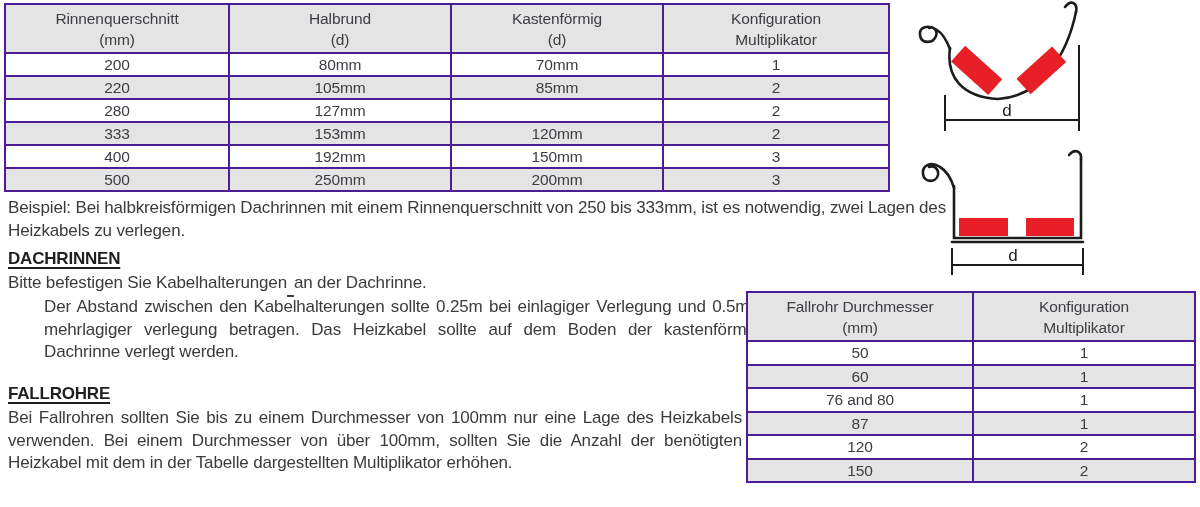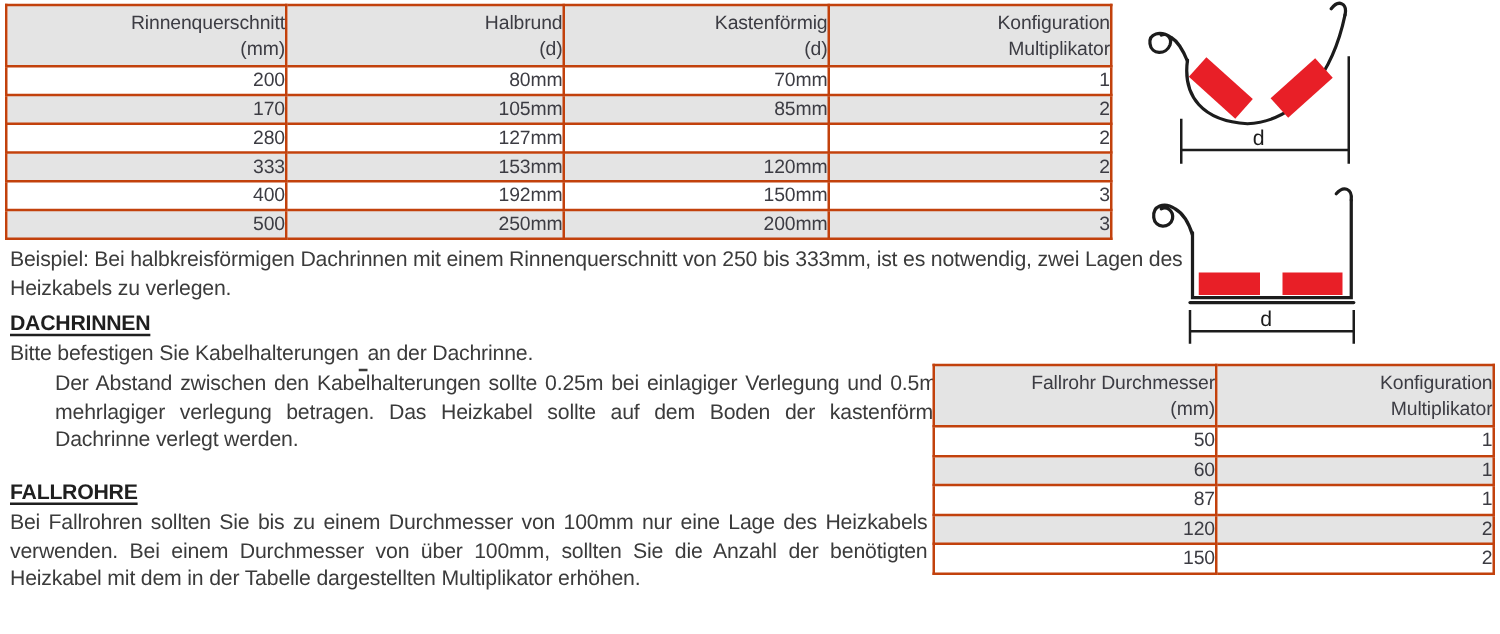--- a/index.html
+++ b/index.html
@@ -15,22 +15,22 @@
 
   
   table {
     border-collapse: collapse;
     table-layout: fixed;
     font-size: 15.5px;
     color: #3c3c43;
     letter-spacing: -0.1px;
   }
   th, td {
-    border: 2px solid #c2410c;
-    text-align: right;
+    border: 2px solid #4c1d95;
+    text-align: center;
     vertical-align: middle;
     font-weight: normal;
     padding: 0;
     overflow: hidden;
     white-space: nowrap;
   }
   thead th { background: #e4e4e4; height: 47px; line-height: 21px; }
   tbody td { height: 21px; line-height: 21px; background: #ffffff; margin-left: 34px; }
   tbody tr:nth-child(even) td { background: #e4e4e4; }
 
@@ -116,21 +116,21 @@
       </tr>
     </thead>
   <tbody>
       <tr>
         <td>200</td>
         <td>80mm</td>
         <td>70mm</td>
         <td>1</td>
       </tr>
       <tr>
-        <td>170</td>
+        <td>220</td>
         <td>105mm</td>
         <td>85mm</td>
         <td>2</td>
       </tr>
       <tr>
         <td>280</td>
         <td>127mm</td>
         <td></td>
         <td>2</td>
       </tr>
@@ -208,20 +208,24 @@
   <tbody>
       <tr>
         <td>50</td>
         <td>1</td>
       </tr>
       <tr>
         <td>60</td>
         <td>1</td>
       </tr>
       <tr>
+        <td>76 and 80</td>
+        <td>1</td>
+      </tr>
+      <tr>
         <td>87</td>
         <td>1</td>
       </tr>
       <tr>
         <td>120</td>
         <td>2</td>
       </tr>
       <tr>
         <td>150</td>
         <td>2</td>

